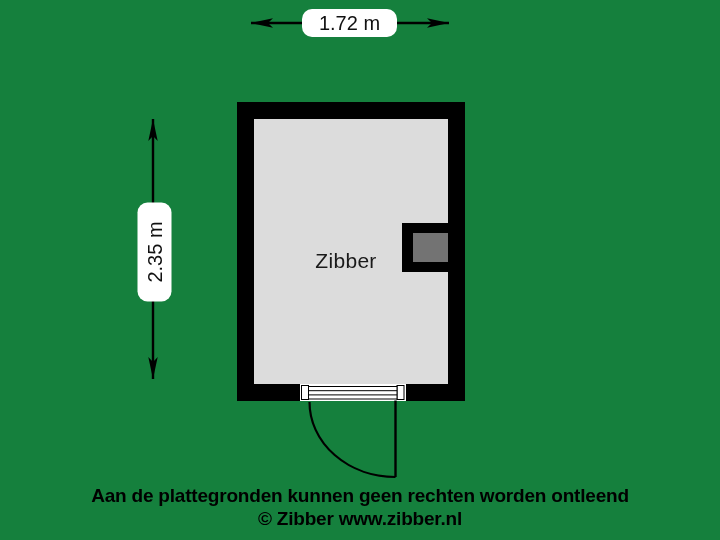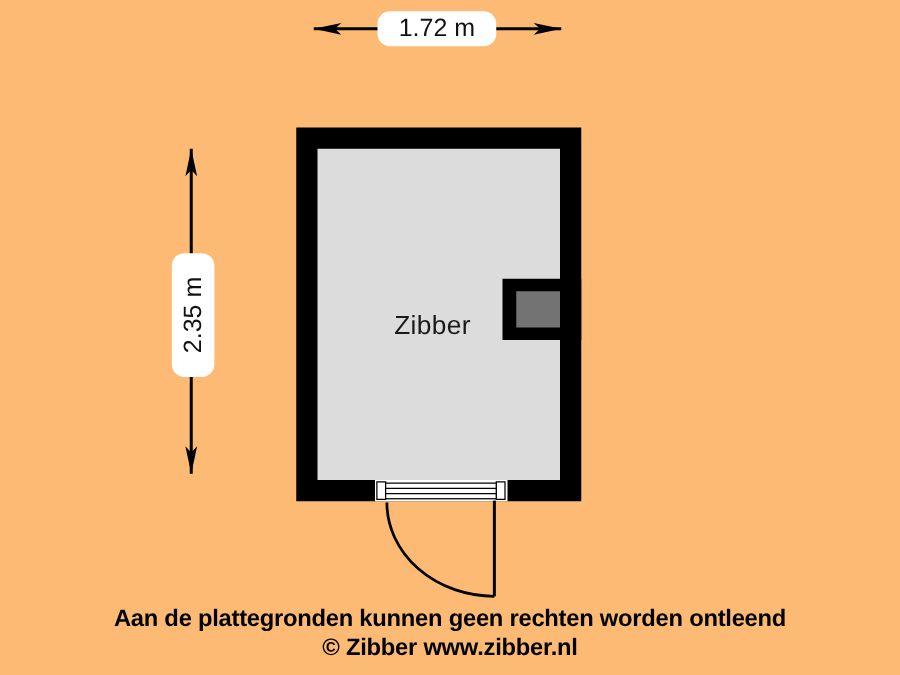--- a/index.html
+++ b/index.html
@@ -4,21 +4,21 @@
 <style>
   html, body {
     margin: 0;
     padding: 0;
     background: #ffffff;
   }
   .canvas {
     position: relative;
     width: 720px;
     height: 540px;
-    background: #fdba74;
+    background: #15803d;
     overflow: hidden;
     font-family: "Liberation Sans", sans-serif;
   }
   .plan-svg {
     position: absolute;
     left: 0;
     top: 0;
     z-index: 1;
   }
   .dim-pill {

